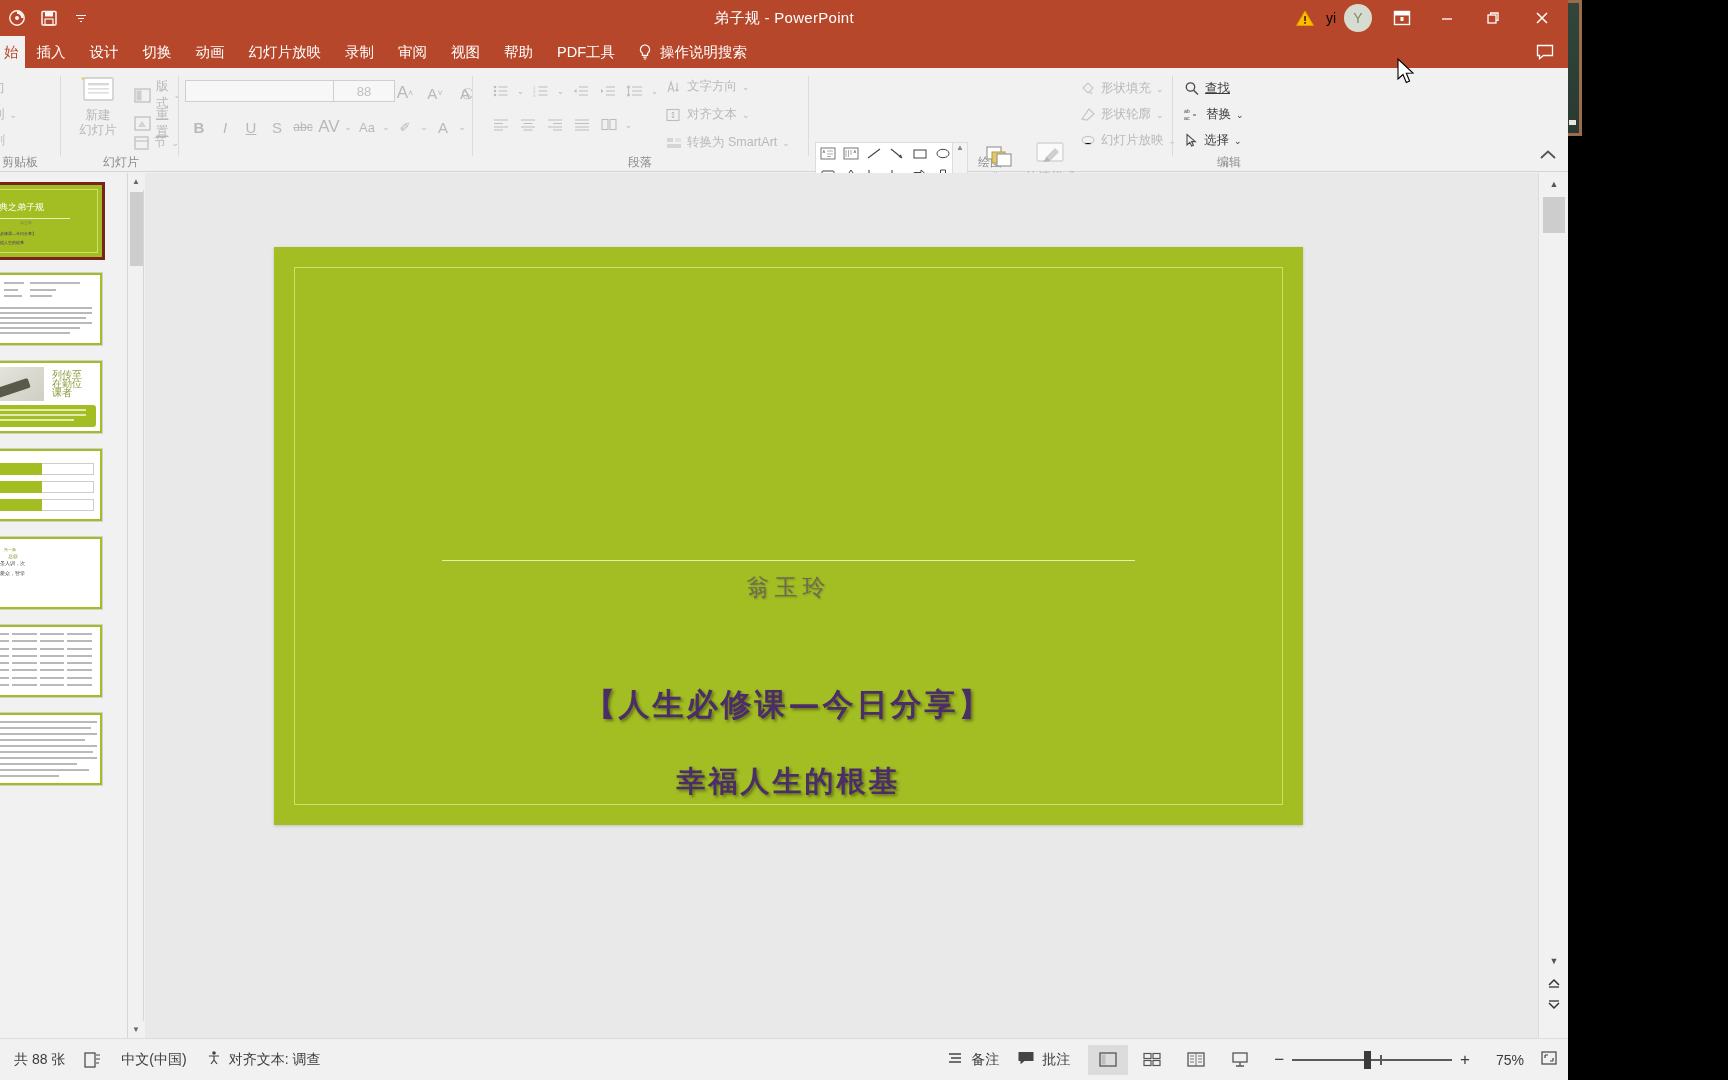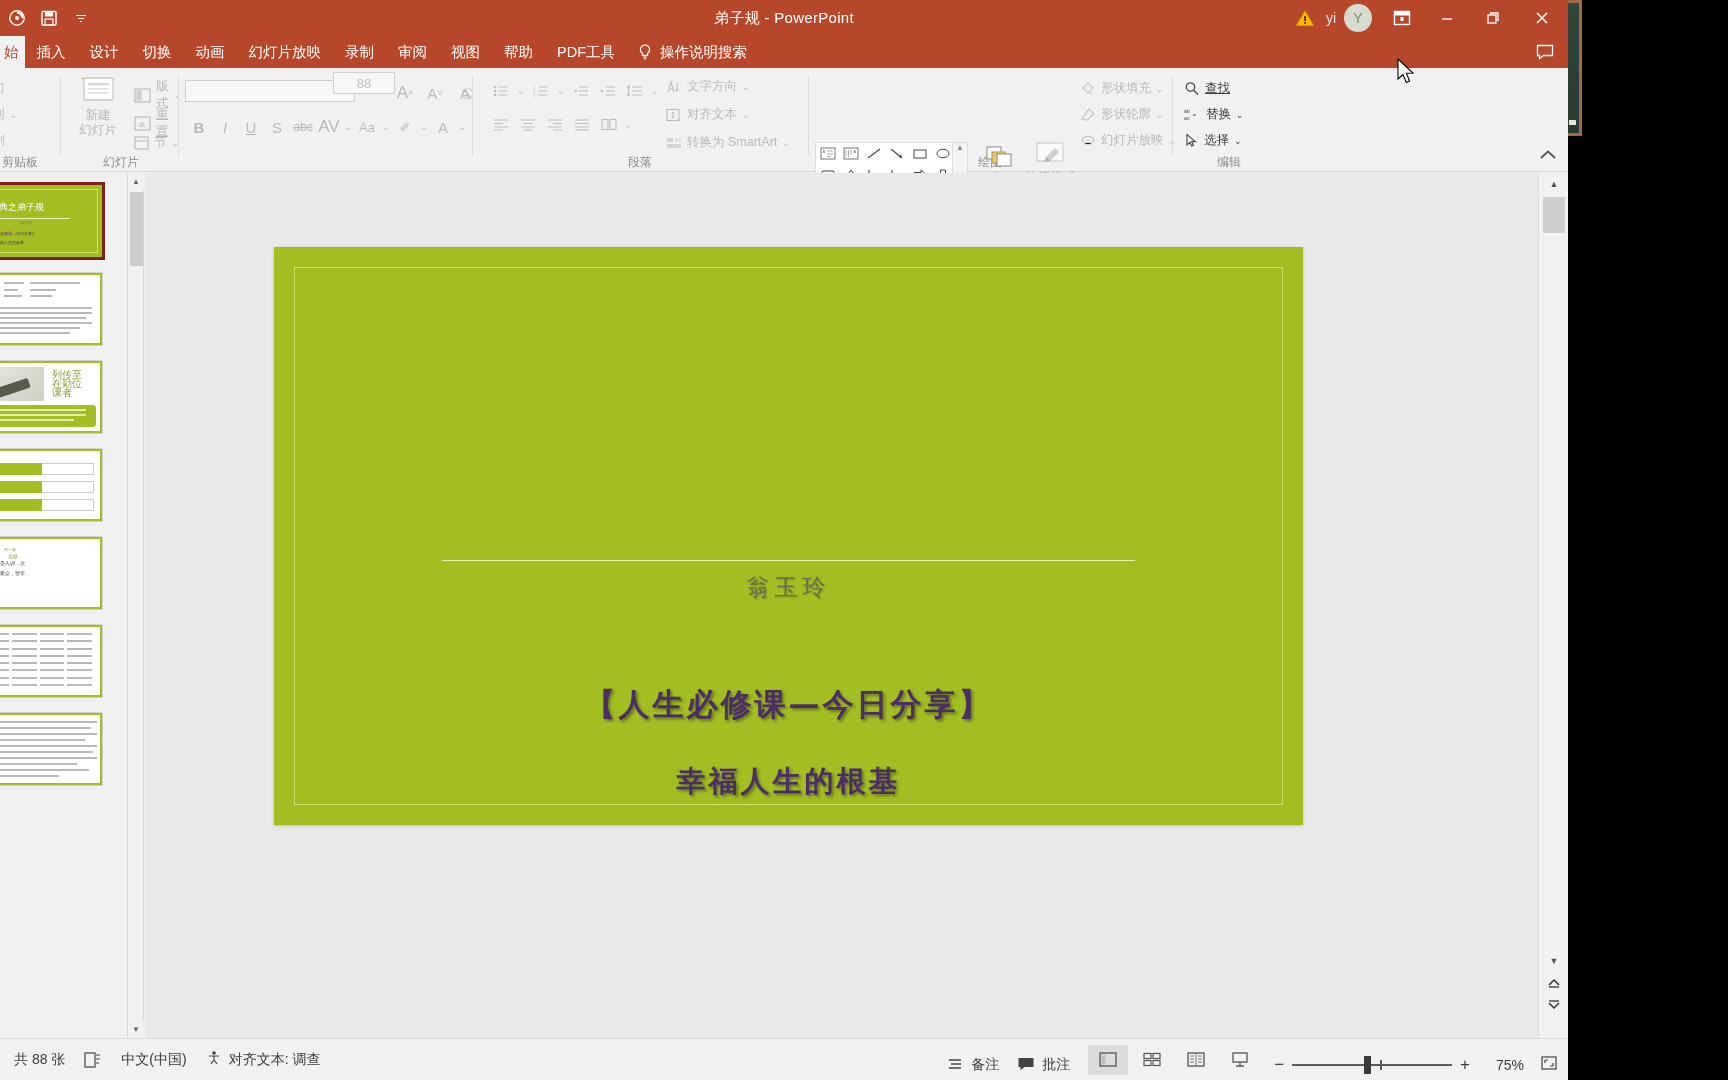--- a/index.html
+++ b/index.html
@@ -28,21 +28,21 @@
   }
   .qat-btn svg { display:block; }
   .title-text {
     position:absolute; left:0; top:0; width:1568px; height:36px;
     display:flex; align-items:center; justify-content:center;
     font-size:15px; color:#fff; letter-spacing:.3px;
   }
   .title-right {
     position:absolute; right:0; top:0; height:36px; display:flex; align-items:center;
   }
-  .tr-item { height:36px; display:flex; align-items:center; justify-content:center; color:#e5e5e5; }
+  .tr-item { height:36px; display:flex; align-items:center; justify-content:center; color:#000000; }
   .warn-ico { width:34px; }
   .acct-name { font-size:14px; padding:0 4px; }
   .avatar {
     width:28px; height:28px; border-radius:50%;
     background:#d7dcd0; color:#7b8a6a; font-size:14px;
     display:flex; align-items:center; justify-content:center;
     margin:0 8px 0 4px;
   }
   .ribbon-opts { width:44px; }
   .wbtn { width:46px; height:36px; display:flex; align-items:center; justify-content:center;}
@@ -209,21 +209,21 @@
   }
 
   
   .statusbar {
     position:absolute; left:0; bottom:0; width:1568px; height:42px;
     background:#f1f1f1; border-top:1px solid #dcdcdc;
     display:flex; align-items:center; font-size:14px; color:#3b3b3b;
   }
   .sb-left { display:flex; align-items:center; gap:18px; padding-left:14px; }
   .sb-item { display:flex; align-items:center; gap:6px; white-space:nowrap; }
-  .sb-right { margin-left:auto; display:flex; align-items:flex-end; gap:4px; padding-right:10px; }
+  .sb-right { margin-left:auto; display:flex; align-items:center; gap:4px; padding-right:10px; }
   .sb-vbtn { width:40px; height:30px; display:flex; align-items:center; justify-content:center; }
   .sb-vbtn.on { background:#dcdcdc; }
   .zoom-slider { display:flex; align-items:center; gap:8px; margin-left:10px; }
   .z-track { position:relative; width:160px; height:2px; background:#5a5a5a; }
   .z-handle { position:absolute; left:72px; top:-8px; width:7px; height:18px; background:#3b3b3b; }
   .z-mid { position:absolute; left:88px; top:-4px; width:2px; height:10px; background:#5a5a5a; }
   .z-pct { width:46px; text-align:right; }
 
   
   .right-black { position:absolute; left:1568px; top:0; width:160px; height:1080px; background:#000; }
@@ -400,21 +400,21 @@
               </svg>
           </span>
           <span>节</span>
           <span style="font-size:9px;">⌄</span>
         </div>
         <div class="grp-label">幻灯片</div>
       </div>
       <div class="grp-sep" style="left:178px;"></div>
 
       <div class="font-box font-name" style="top:12px;" title=""></div>
-      <div class="font-box font-size" style="top:4px;">88</div>
+      <div class="font-box font-size" style="top:12px;">88</div>
       <div class="aa-row" style="left:392px; top:12px;">
         <div class="fmt-btn" style="font-size:17px;">A<span style="font-size:9px;">˄</span></div>
         <div class="fmt-btn" style="font-size:15px;">A<span style="font-size:9px;">˅</span></div>
         <div class="fmt-btn" style="font-size:15px;">A<span style="font-size:11px;">⃠</span></div>
       </div>
       <div class="fmt-row" style="top:46px;">
         <div class="fmt-btn" style="font-weight:bold;">B</div>
         <div class="fmt-btn" style="font-style:italic;">I</div>
         <div class="fmt-btn" style="text-decoration:underline;">U</div>
         <div class="fmt-btn">S</div>

